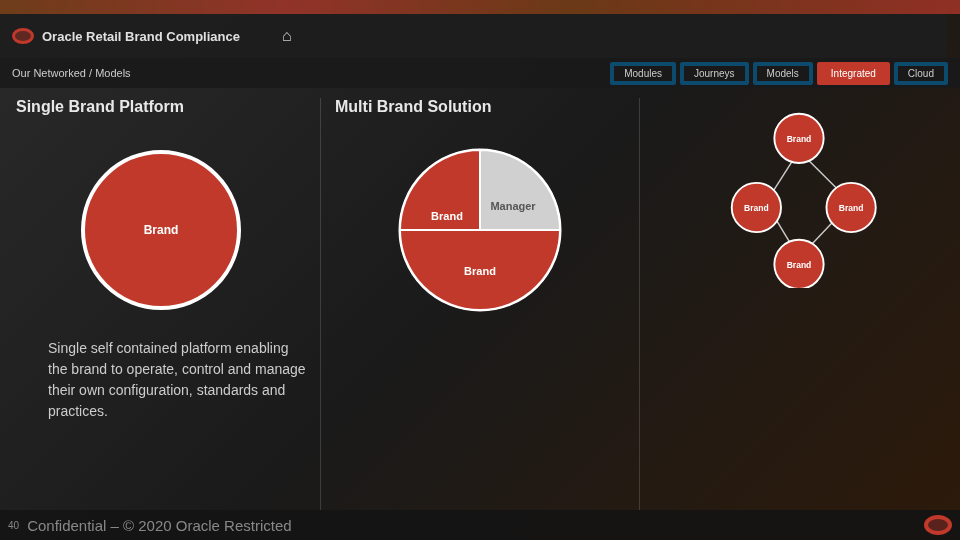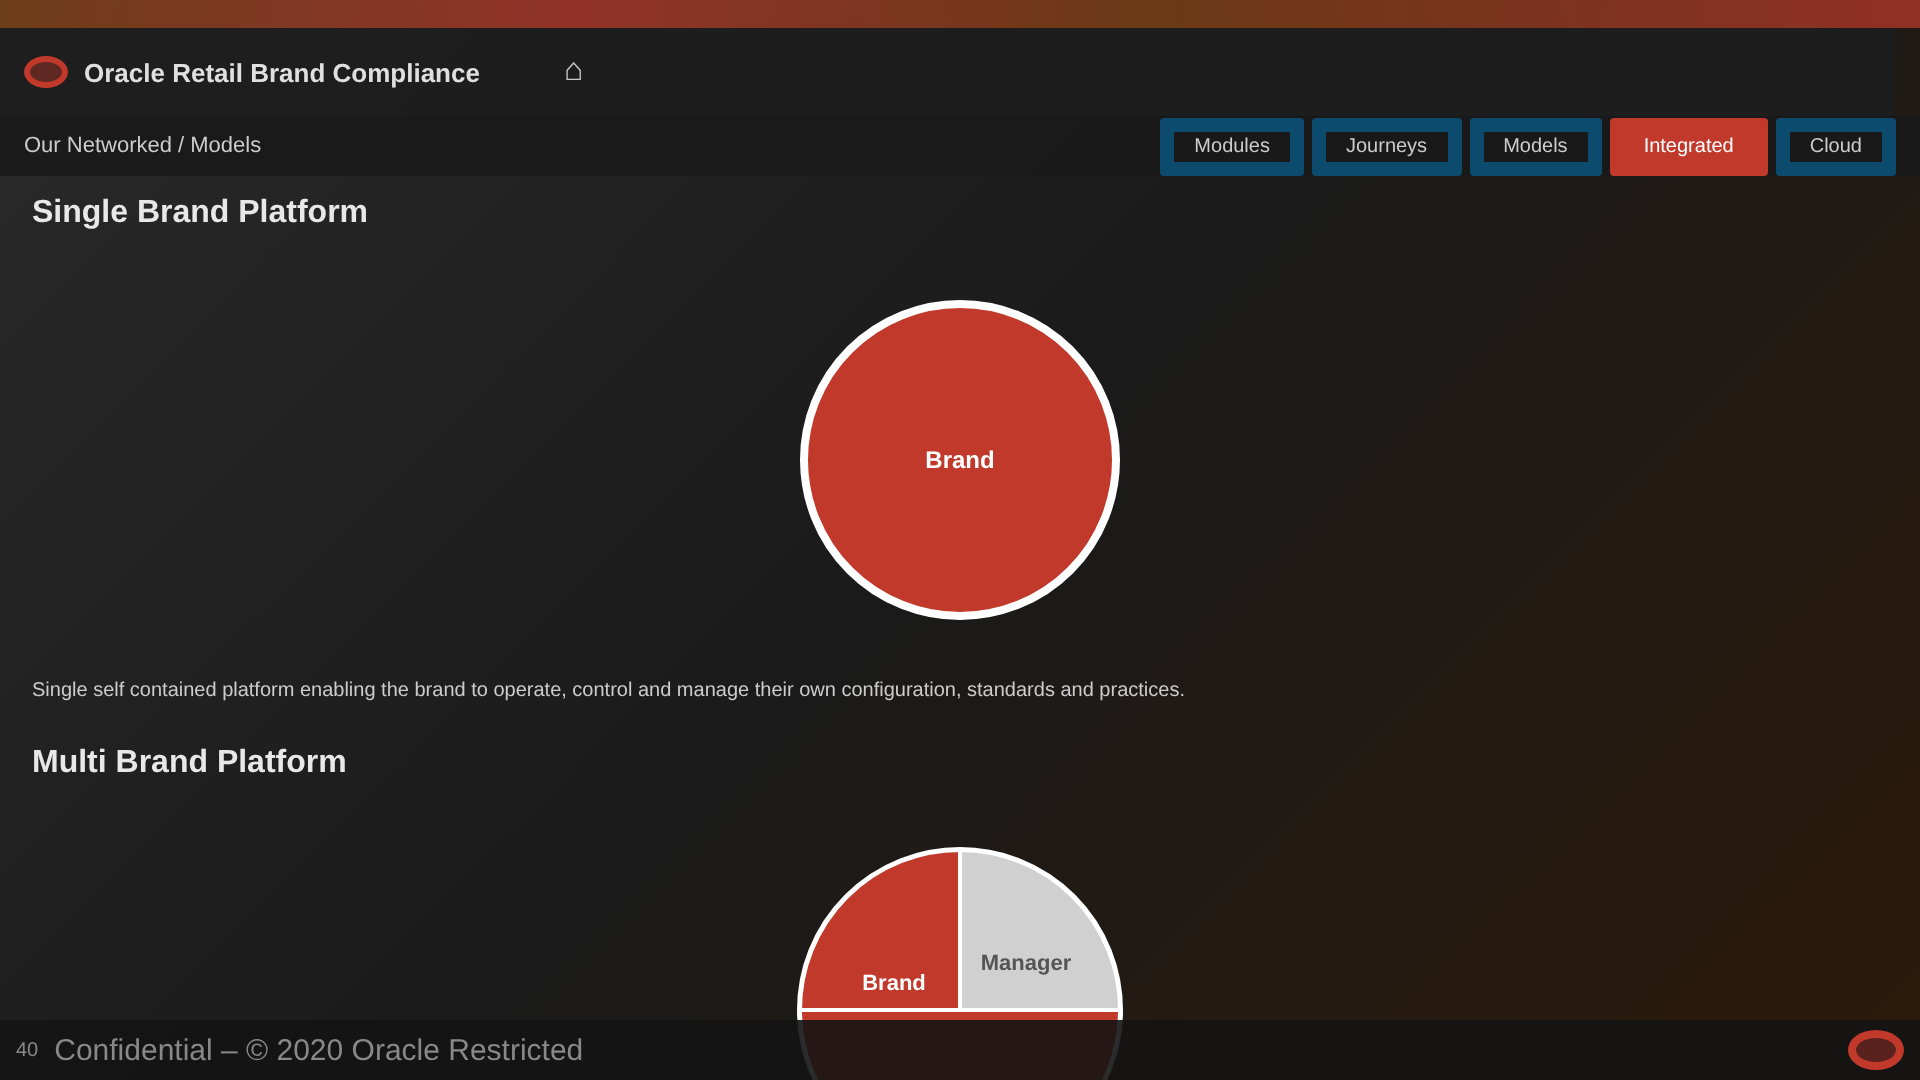--- a/index.html
+++ b/index.html
@@ -119,21 +119,21 @@
 
     .sub-nav-tabs {
       display: flex;
       gap: 4px;
     }
 
     .sub-nav-tab {
       color: #ccc;
       font-size: 10px;
       padding: 2px 10px;
-      border: 7px solid #0c4a6e;
+      border: 4px solid #0c4a6e;
       border-radius: 2px;
       cursor: pointer;
       background: transparent;
       white-space: nowrap;
     }
 
     .sub-nav-tab.active {
       background: #c0392b;
       border-color: #c0392b;
       color: #fff;
@@ -141,21 +141,20 @@
 
     
     .main-content {
       position: absolute;
       top: 88px;
       left: 0; right: 0; bottom: 30px;
       display: flex;
       z-index: 5;
       padding: 10px 16px 0 16px;
       gap: 10px;
-      flex-direction: column;
     }
 
     .platform-column {
       flex: 1;
       display: flex;
       flex-direction: column;
       gap: 8px;
     }
 
     .platform-title {
@@ -211,23 +210,24 @@
       height: 180px;
     }
 
     .network-svg {
       width: 200px;
       height: 180px;
     }
 
     .platform-desc {
       color: #ccc;
-      font-size: 10px;
+      font-size: 14px;
       line-height: 1.5;
       flex: 1;
+      margin-left: 32px;
     }
 
     .platform-desc .highlight {
       color: #e74c3c;
     }
 
     
     .footer {
       position: absolute;
       bottom: 0; left: 0; right: 0;
@@ -310,21 +310,21 @@
       </div>
     </div>
     <div class="platform-desc">
       <span>Single self contained platform enabling the brand to operate, control and manage their own configuration, standards and practices.</span>
     </div>
   </div>
 
   <div class="col-divider"></div>
 
   <div class="platform-column">
-    <div class="platform-title">Multi Brand Platform</div>
+    <div class="platform-title">Multi Brand Solution</div>
     <div class="diagram-area">
       <div class="multi-brand-container">
         <svg class="multi-brand-pie" viewBox="0 0 170 170">
 
           <circle cx="85" cy="85" r="80" fill="#e8e8e8" stroke="#fff" stroke-width="3"></circle>
 
           <path d="M85,85 L85,5 A80,80 0 0,0 5,85 Z" fill="#c0392b" stroke="#fff" stroke-width="2"></path>
 
           <path d="M85,85 L85,5 A80,80 0 0,1 165,85 Z" fill="#d0d0d0" stroke="#fff" stroke-width="2"></path>
 

